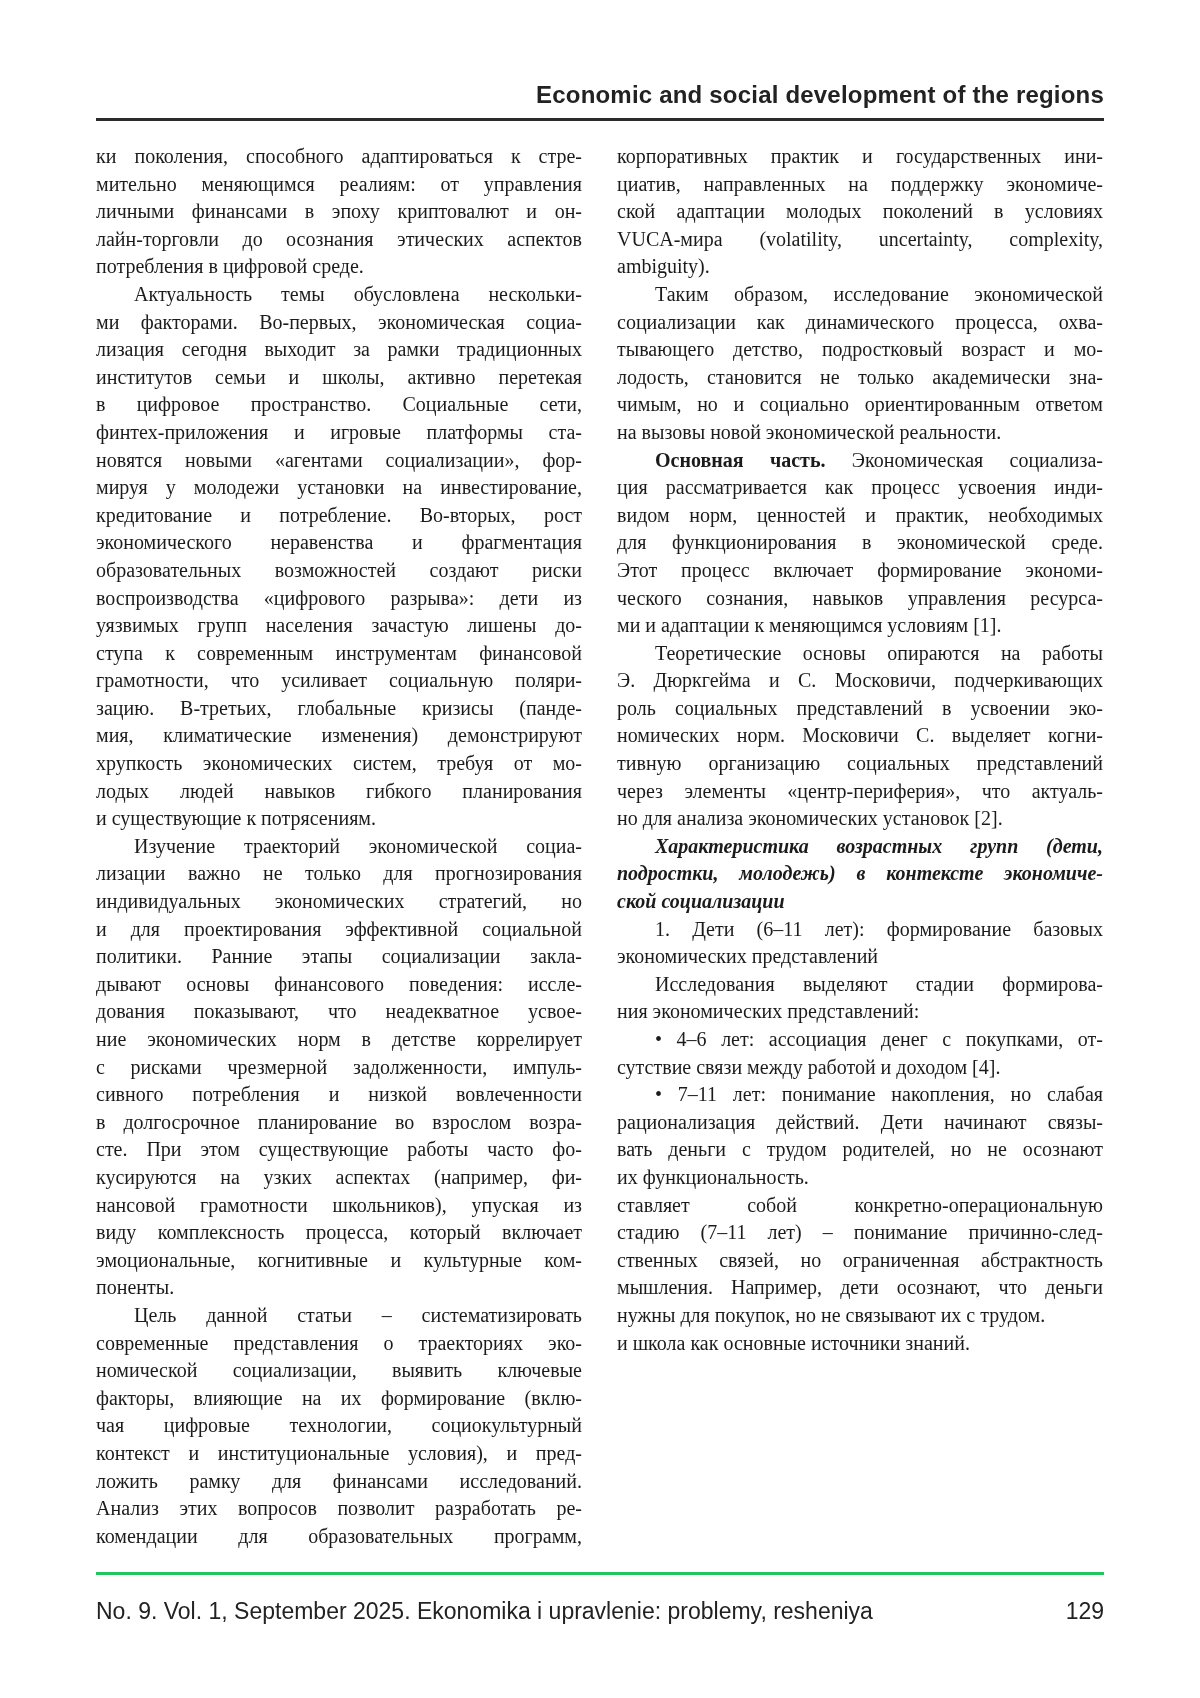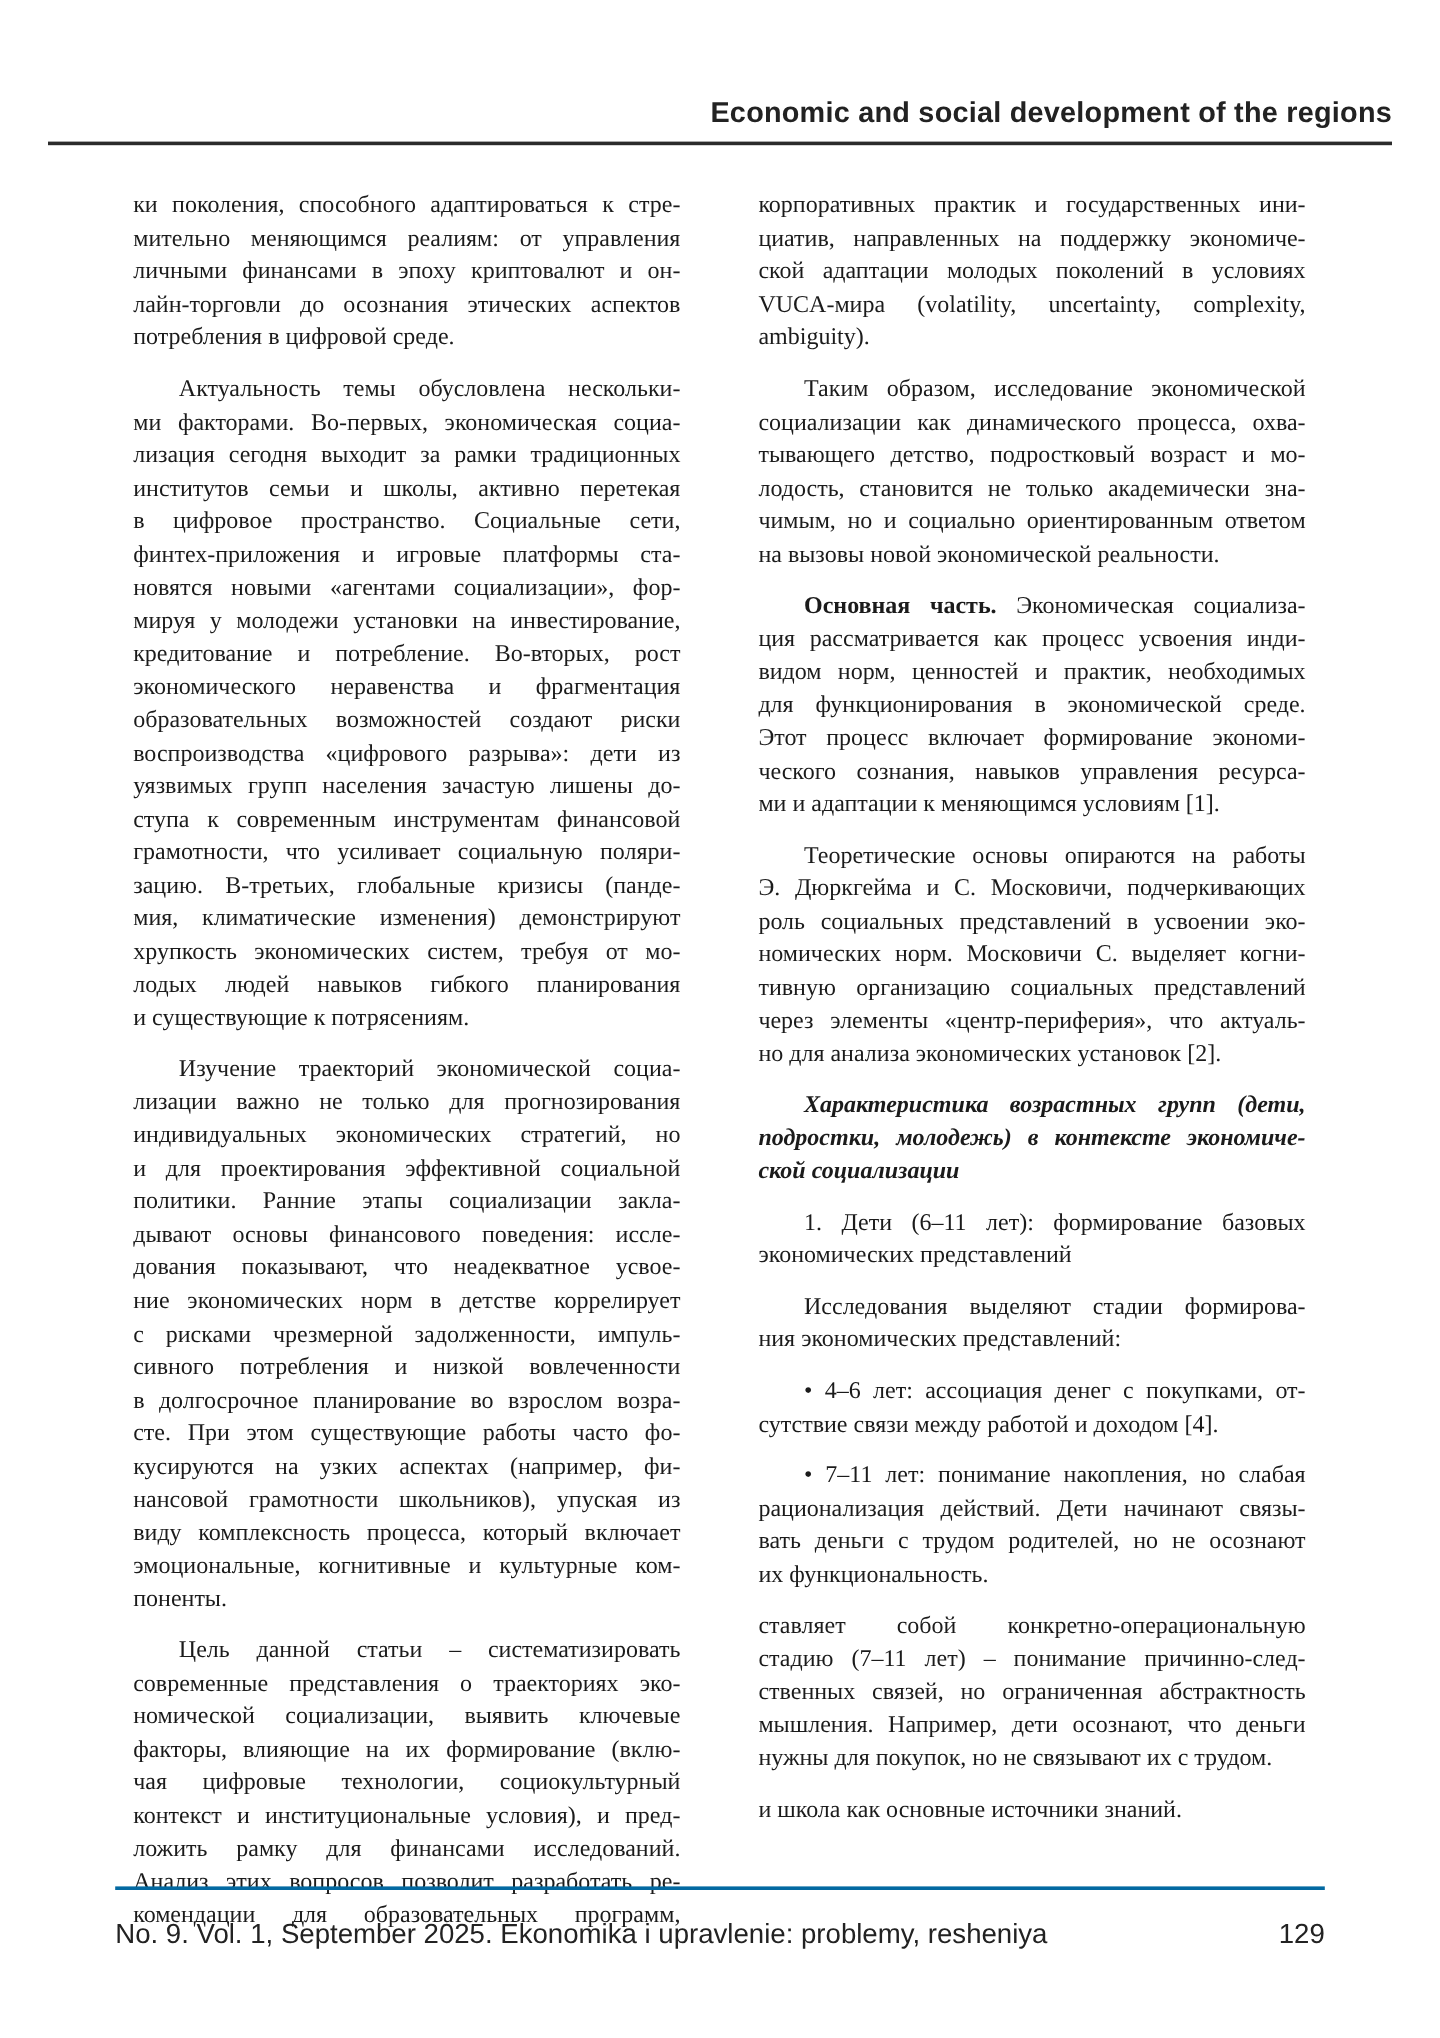--- a/index.html
+++ b/index.html
@@ -6,61 +6,61 @@
   .page {
     position: relative;
     width: 1200px;
     height: 1698px;
     background: #ffffff;
     font-family: "Liberation Serif", serif;
     color: #1b1b1b;
     overflow: hidden;
   }
   .running-head {
-    margin: 0 40px;
+    margin: 0 96px;
     padding-top: 82px;
     padding-bottom: 10px;
     border-bottom: 3px solid #2b2b2b;
   }
   .running-head .title {
     text-align: right;
     font-family: "Liberation Sans", sans-serif;
     font-weight: bold;
     font-size: 24px;
     line-height: 26px;
     letter-spacing: 0.2px;
     color: #222222;
   }
   .columns {
     display: flex;
     gap: 35px;
     margin: 22px 96px 0 96px;
   }
   .col { width: 486px; }
-  .para { margin: 15px; }
+  .para { margin: 0; }
   .line {
     font-size: 20px;
     line-height: 27.6px;
     height: 27.6px;
     text-align: justify;
     text-align-last: justify;
     -moz-text-align-last: justify;
   }
   .line.last {
     text-align-last: left;
     -moz-text-align-last: left;
   }
   .para.indent .line.first { text-indent: 38px; }
   .para.bi { font-weight: bold; font-style: italic; }
   .footer {
     position: absolute;
     left: 96px;
     right: 96px;
     top: 1572px;
-    border-top: 3px solid #0369a1;
+    border-top: 3px solid #22c55e;
     padding-top: 23px;
     font-family: "Liberation Sans", sans-serif;
     font-size: 23px;
     line-height: 26px;
     color: #222222;
     display: flex;
     justify-content: space-between;
     align-items: baseline;
   }
 </style>

